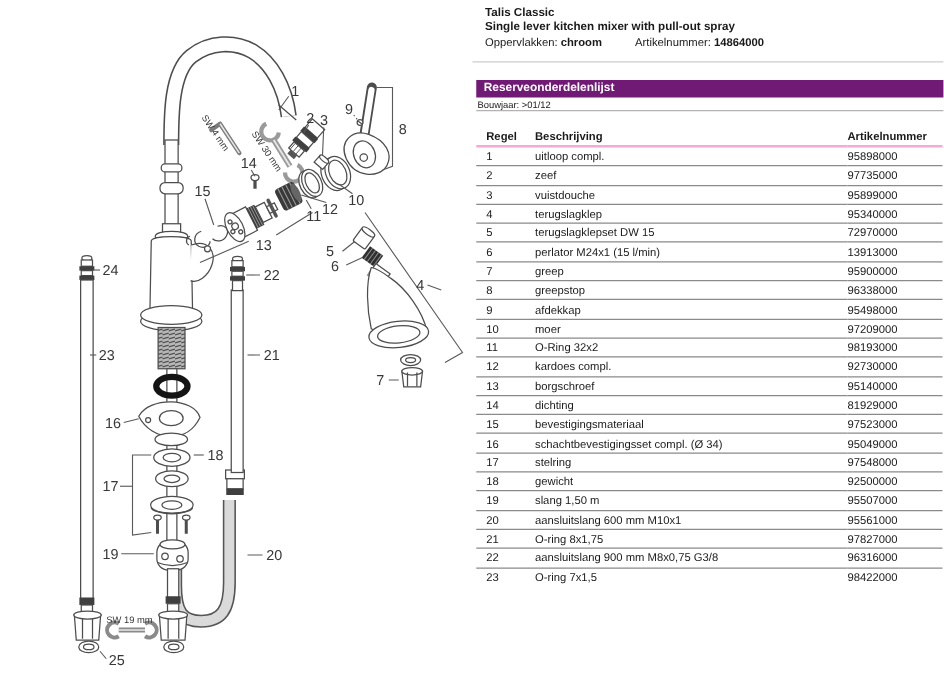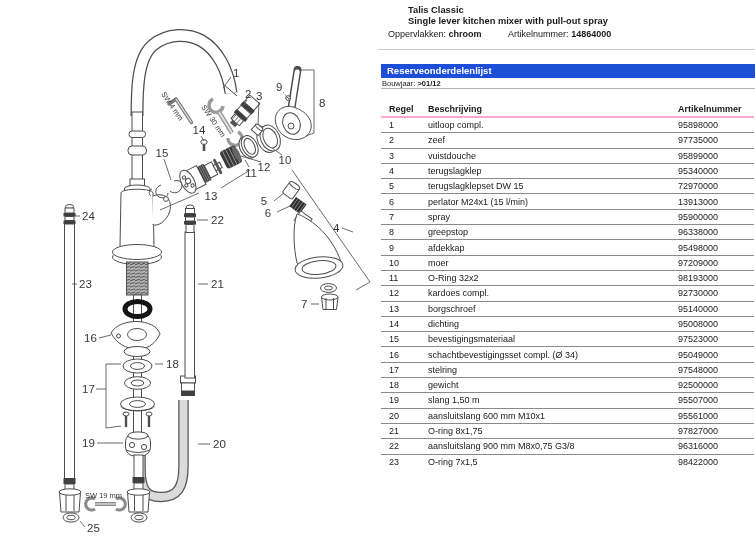--- a/index.html
+++ b/index.html
@@ -1,27 +1,27 @@
 <!DOCTYPE html>
 <html><head>
 <meta charset="utf-8">
 <style>
   html,body{margin:0;padding:0;background:#fff;}
   .page{position:relative;width:755px;height:550px;background:#fff;overflow:hidden;
         font-family:"Liberation Sans",sans-serif;color:#1a1a1a;}
   
   .title-block{position:absolute;left:388px;top:5px;font-size:9.3px;line-height:10.5px;}
-  .title-block .bold{font-weight:bold;margin-left:20px;}
+  .title-block .bold{font-weight:bold;}
   .meta-line{margin-top:3px;font-size:9px;}
   .meta-gap{display:inline-block;width:22px;}
   .divider{position:absolute;left:378px;top:49px;width:377px;height:1px;background:#cdcdcd;}
-  .section-bar{position:absolute;left:381px;top:64px;width:374px;height:13.5px;background:#1d4ed8;
+  .section-bar{position:absolute;left:381px;top:64px;width:374px;height:13.5px;background:#701a75;
                color:#fff;font-weight:bold;font-size:9.5px;line-height:13.5px;padding-left:6px;box-sizing:border-box;}
   .bouwjaar{position:absolute;left:382px;top:79px;font-size:7.5px;}
-  .bouwjaar b{font-weight:bold;text-align:center;}
+  .bouwjaar b{font-weight:normal;text-align:center;}
   .bouwjaar-rule{position:absolute;left:381px;top:88px;width:374px;height:1px;background:#b3b3b3;}
   table.parts{position:absolute;left:381px;top:100px;width:373px;border-collapse:collapse;
               font-size:9px;table-layout:fixed;}
   table.parts th{font-weight:bold;text-align:left;height:14px;padding:0;
                  border-bottom:2px solid #f9a8d4;vertical-align:bottom;padding-bottom:2px;}
   table.parts td{height:14.3px;padding:0;border-bottom:1px solid #8a8a8a;vertical-align:middle;
                  white-space:nowrap;overflow:hidden;}
   table.parts tr:last-child td{border-bottom:none;}
   .col-regel{width:47px;}
   .col-desc{width:250px;}
@@ -375,21 +375,21 @@
     </tr>
 
     <tr>
       <td>6</td>
       <td>perlator M24x1 (15 l/min)</td>
       <td>13913000</td>
     </tr>
 
     <tr>
       <td>7</td>
-      <td>spray</td>
+      <td>greep</td>
       <td>95900000</td>
     </tr>
 
     <tr>
       <td>8</td>
       <td>greepstop</td>
       <td>96338000</td>
     </tr>
 
     <tr>
@@ -418,21 +418,21 @@
 
     <tr>
       <td>13</td>
       <td>borgschroef</td>
       <td>95140000</td>
     </tr>
 
     <tr>
       <td>14</td>
       <td>dichting</td>
-      <td>95008000</td>
+      <td>81929000</td>
     </tr>
 
     <tr>
       <td>15</td>
       <td>bevestigingsmateriaal</td>
       <td>97523000</td>
     </tr>
 
     <tr>
       <td>16</td>

